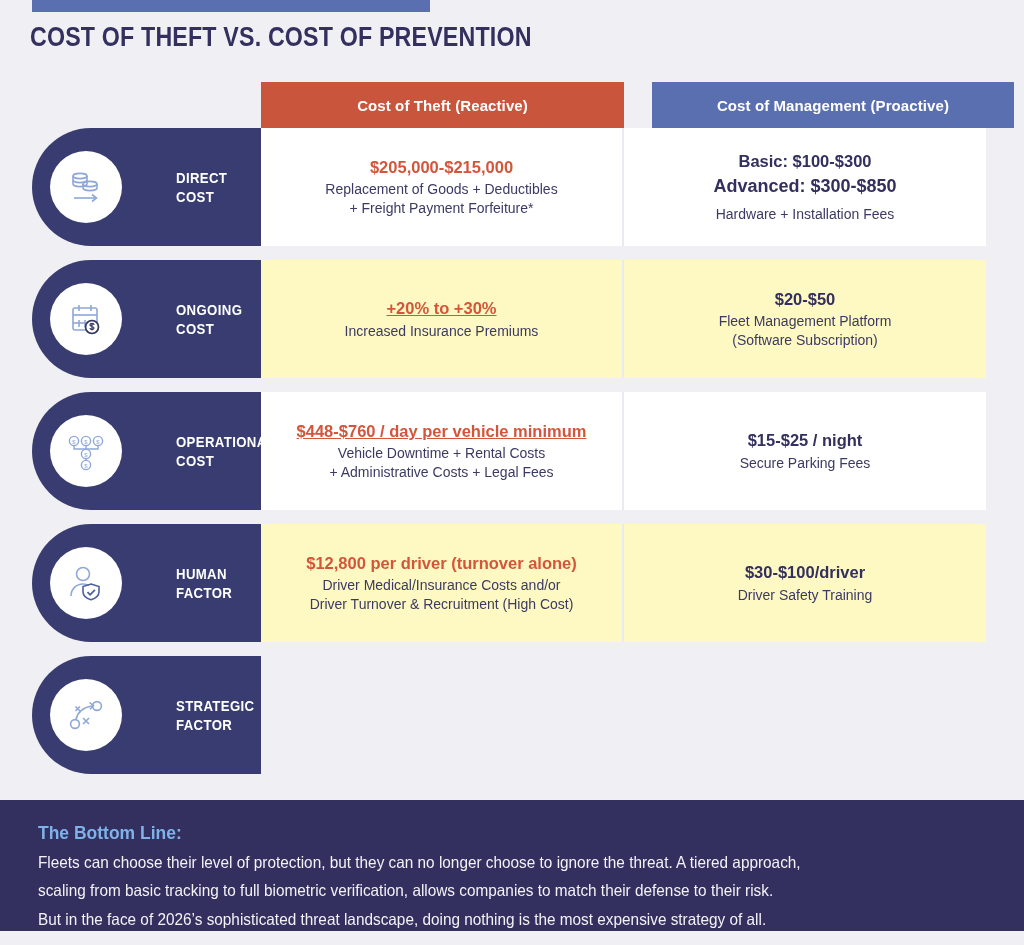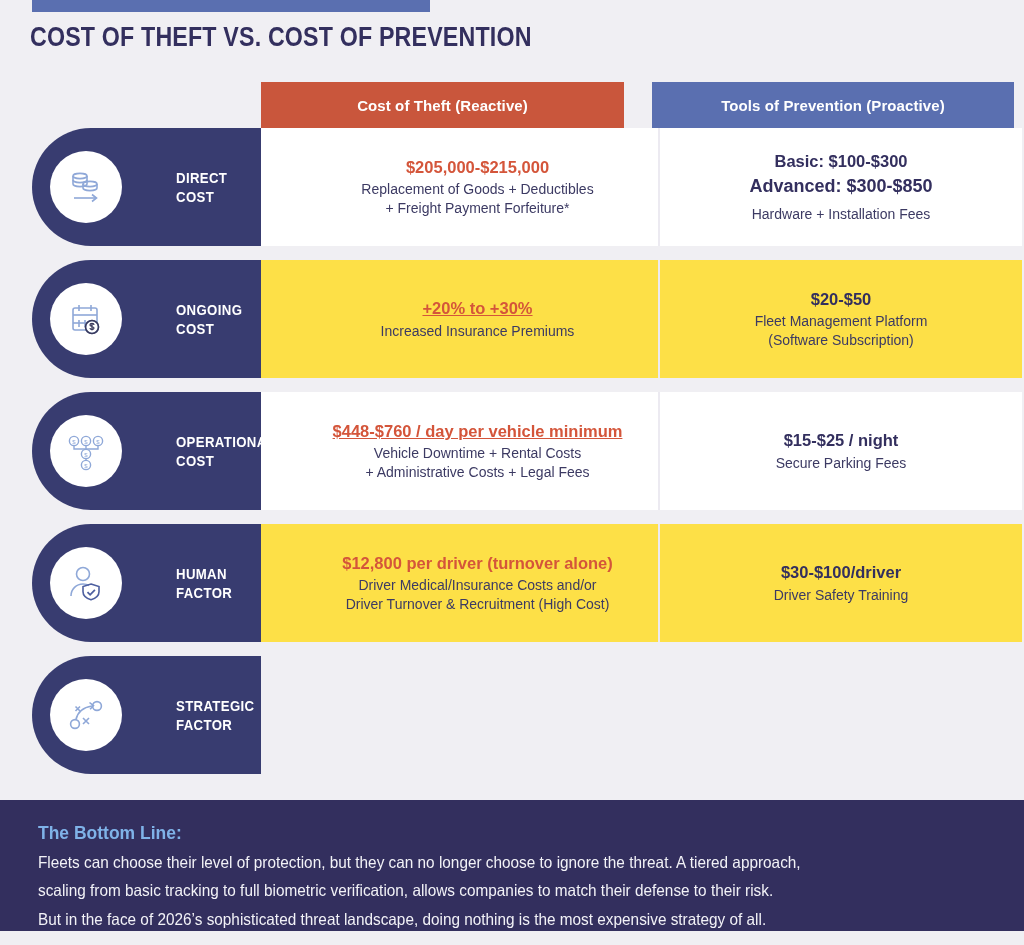--- a/index.html
+++ b/index.html
@@ -97,23 +97,22 @@
     height: 118px;
     margin-bottom: 14px;
   }
   .row-cells {
     position: absolute;
     left: 261px;
     top: 0;
     width: 725px;
     height: 118px;
     display: flex;
-    padding-left: 36px;
-  }
-  .row.alt .row-cells { background: #fde047; }
+  }
+  .row.alt .row-cells { background: #fef9c3; }
   .row:not(.alt) .row-cells { background: #ffffff; }
 
   .cell {
     box-sizing: border-box;
     display: flex;
     flex-direction: column;
     align-items: center;
     justify-content: center;
     padding: 6px 12px;
     text-align: center;
@@ -225,21 +224,21 @@
 <div class="top-bar"></div>
 
 <div class="page-title">Cost of Theft vs. Cost of Prevention</div>
 
 <div class="col-headers">
   <div class="col-head theft">
     <span>Cost of Theft (Reactive)</span>
     <span class="notch"></span>
   </div>
   <div class="col-head prevention">
-    <span>Tools of Prevention (Proactive)</span>
+    <span>Cost of Management (Proactive)</span>
     <span class="notch"></span>
   </div>
 </div>
 
 <div class="rows">
 
   <div class="row">
     <div class="pill">
       <div class="icon-circle">
         <svg width="44" height="44" viewBox="0 0 44 44" fill="none" stroke="#8fa8d8" stroke-width="1.6">

